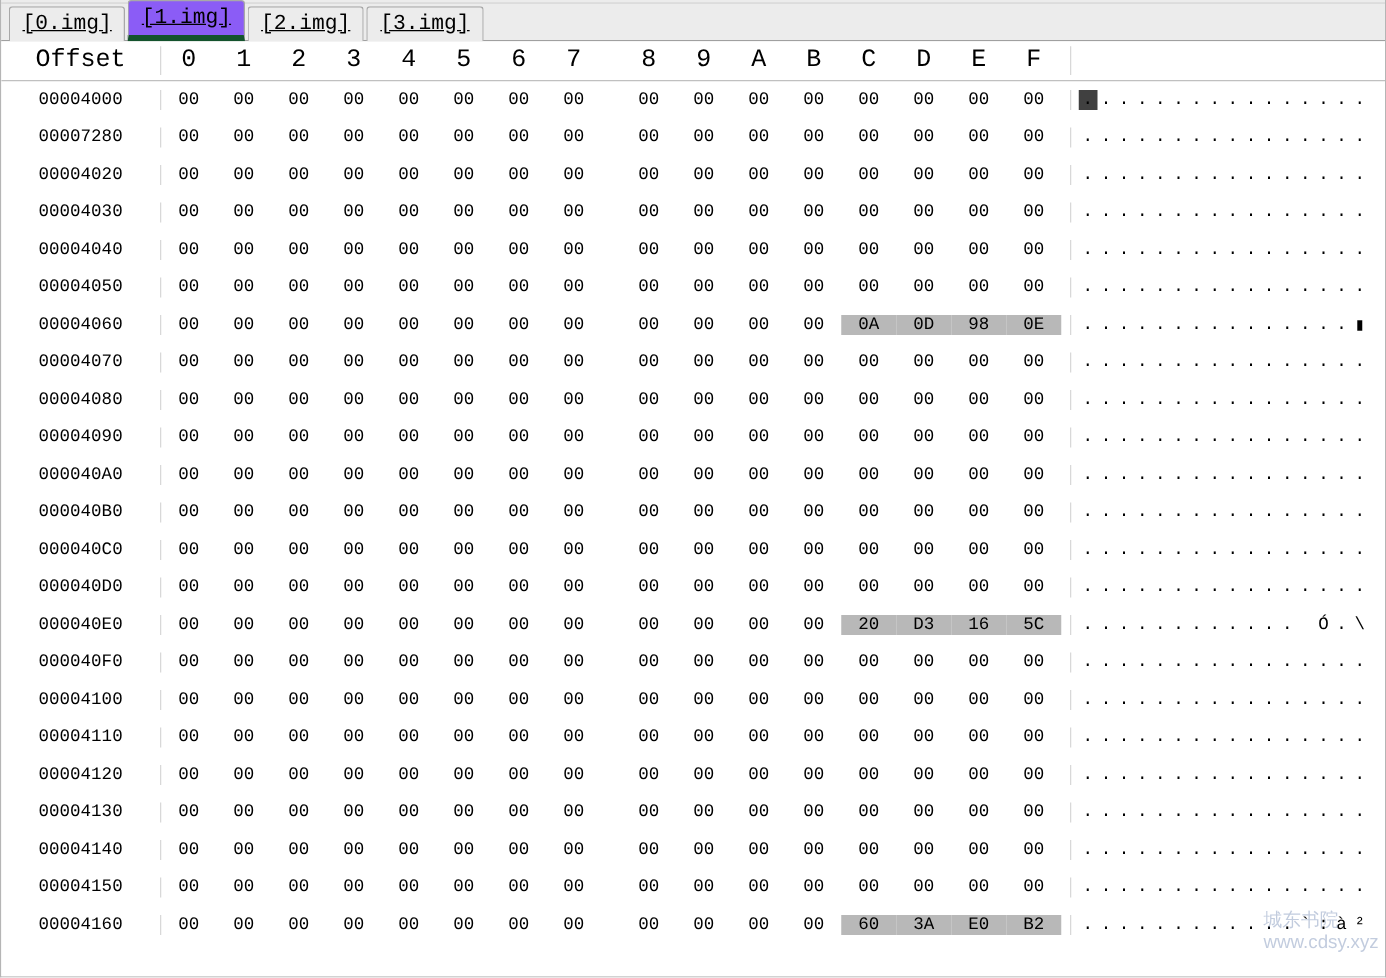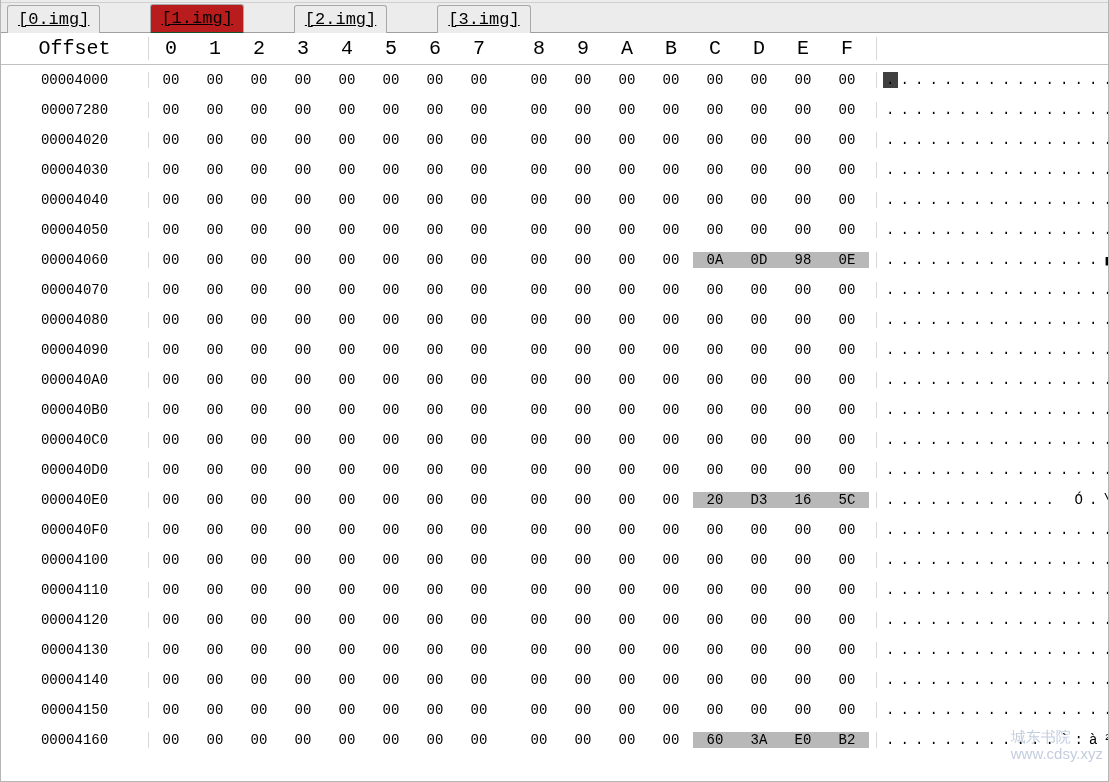--- a/index.html
+++ b/index.html
@@ -24,58 +24,57 @@
     background: #ececec;
     border-bottom: 1px solid #d0d0d0;
   }
   .tabbar {
     height: 30px;
     background: #ececec;
     border-bottom: 1px solid #a0a0a0;
     display: flex;
     align-items: flex-end;
     padding-left: 6px;
-    gap: 48px;
   }
   .tab {
     font-family: "Courier New", monospace;
     font-size: 17px;
     padding: 4px 10px;
     border: 1px solid #a8a8a8;
     border-bottom: none;
     background: #ececec;
     margin-right: 2px;
     border-top-left-radius: 3px;
     border-top-right-radius: 3px;
     cursor: pointer;
     position: relative;
     top: 1px;
     text-decoration: underline;
   }
   .tab.active {
-    background: #b91c1c;
-    border-bottom: 1px solid #14532d;
+    background: #8b5cf6;
+    border-bottom: 5px solid #14532d;
     top: 1px;
     text-decoration: underline;
   }
   .hexview {
     background: #fff;
     height: calc(100% - 33px);
     overflow: hidden;
   }
   .header-row {
     border-bottom: 1px solid #c0c0c0;
     display: flex;
     height: 32px;
     align-items: center;
     color: #000;
     font-size: 20px;
   }
   .offset-col {
-    width: 148px;
+    width: 128px;
     text-align: center;
     border-right: 1px solid #d8d8d8;
     flex-shrink: 0;
   }
   .hex-col {
     width: 728px;
     border-right: 1px solid #d8d8d8;
     flex-shrink: 0;
     display: flex;
   }

